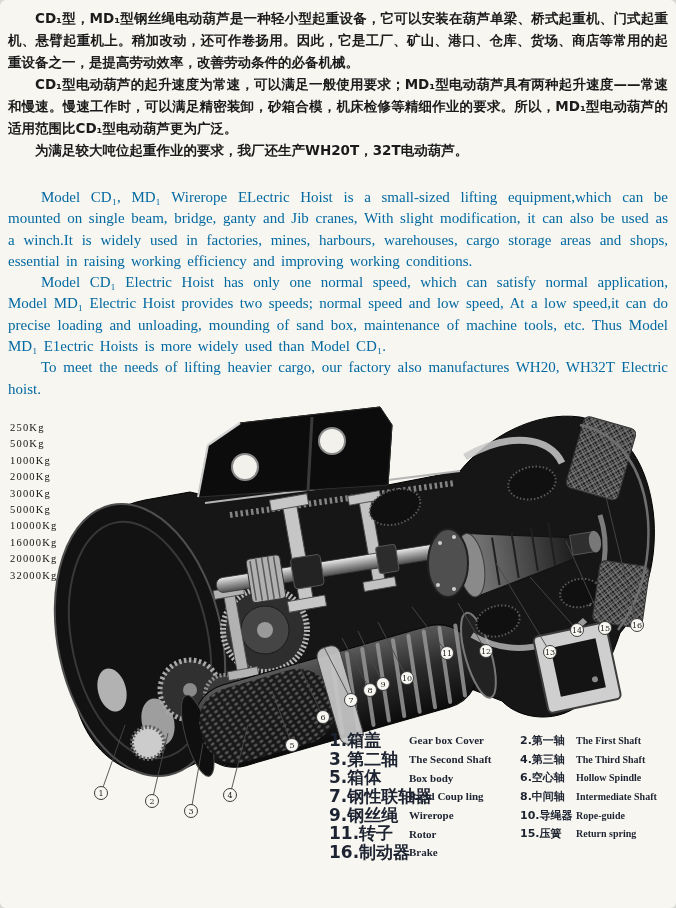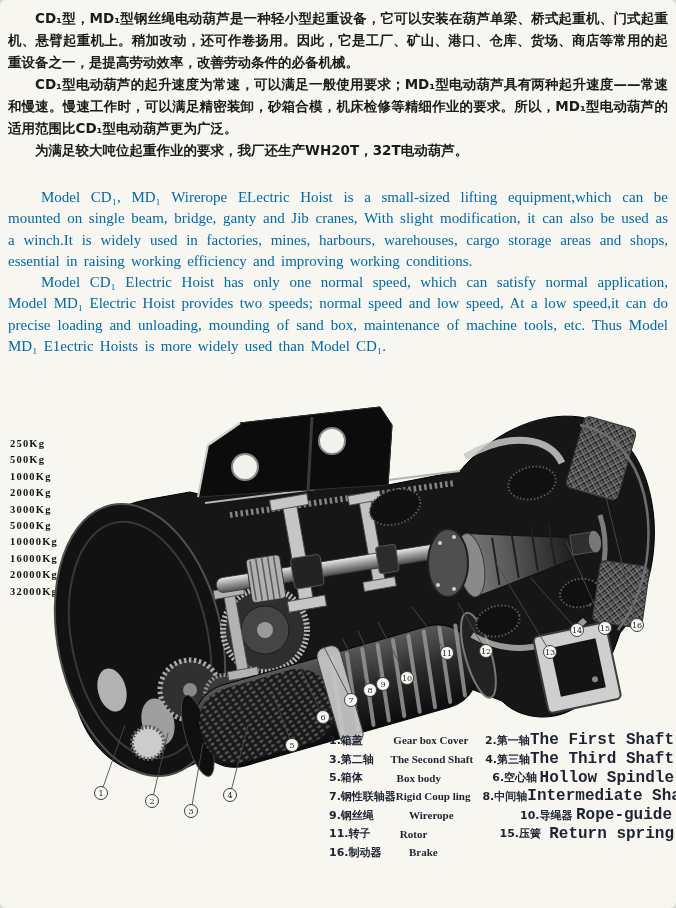--- a/index.html
+++ b/index.html
@@ -19,55 +19,56 @@
   
   .en-block{
     position:absolute;left:8px;top:187px;width:660px;
     font-family:"Liberation Serif","DejaVu Serif",serif;
     font-size:15px;line-height:21.3px;color:#0369a1;
     text-align:justify;word-spacing:2.5px;
   }
   .en-block p{margin:0;text-indent:2.2em;}
   
   .caps{
-    position:absolute;left:10px;top:436px;
+    position:absolute;left:10px;top:420px;
     font-family:"Liberation Serif","DejaVu Serif",serif;
-    font-weight:bold;font-size:10.5px;letter-spacing:1.2px;color:#121212;
+    font-weight:normal;font-size:10.5px;letter-spacing:1.2px;color:#121212;
   }
   .caps div{height:16.4px;line-height:16.4px;}
   
   .diagram{position:absolute;left:40px;top:395px;width:636px;height:440px;}
   .leader{stroke:#4a4a4a;stroke-width:0.9;fill:none;}
   .cbubble{fill:#f8f7f2;stroke:#3d3d3d;stroke-width:1;}
   .cnum{font-family:"DejaVu Serif",serif;font-size:8px;fill:#1e1e1e;text-anchor:middle;}
   
   .legend{
     position:absolute;left:329px;top:731px;width:345px;
     font-weight:bold;color:#1d2330;
   }
   .legend .row{display:flex;height:18.7px;align-items:center;}
-  .legend .c-zh1{width:80px;font-family:"DejaVu Sans","Liberation Sans",sans-serif;font-size:11px;white-space:nowrap;}
+  .legend .c-zh1{width:80px;font-family:"DejaVu Sans","Liberation Sans",sans-serif;font-size:17px;white-space:nowrap;}
   .legend .c-en1{width:99px;font-family:"Liberation Serif","DejaVu Serif",serif;font-size:11px;white-space:nowrap;}
   .legend .c-zh2{width:56px;font-family:"DejaVu Sans","Liberation Sans",sans-serif;font-size:11px;white-space:nowrap;margin-left:12px;}
-  .legend .c-en2{flex:1;font-family:Liberation Mono, monospace;font-size:16px;white-space:nowrap;}
+  .legend .c-en2{flex:1;font-family:Liberation Serif, serif;font-size:10px;white-space:nowrap;}
 </style>
 </head>
 <body>
 
 <div class="page">
 
   <div class="cn-block">
     <p>CD₁型，MD₁型钢丝绳电动葫芦是一种轻小型起重设备，它可以安装在葫芦单梁、桥式起重机、门式起重机、悬臂起重机上。稍加改动，还可作卷扬用。因此，它是工厂、矿山、港口、仓库、货场、商店等常用的起重设备之一，是提高劳动效率，改善劳动条件的必备机械。</p>
     <p>CD₁型电动葫芦的起升速度为常速，可以满足一般使用要求；MD₁型电动葫芦具有两种起升速度——常速和慢速。慢速工作时，可以满足精密装卸，砂箱合模，机床检修等精细作业的要求。所以，MD₁型电动葫芦的适用范围比CD₁型电动葫芦更为广泛。</p>
     <p>为满足较大吨位起重作业的要求，我厂还生产WH20T，32T电动葫芦。</p>
   </div>
 
   <div class="en-block">
     <p>Model CD₁, MD₁ Wirerope ELectric Hoist is a small-sized lifting equipment,which can be mounted on single beam, bridge, ganty and Jib cranes, With slight modification, it can also be used as a winch.It is widely used in factories, mines, harbours, warehouses, cargo storage areas and shops, essential in raising working efficiency and improving working conditions.</p>
     <p>Model CD₁ Electric Hoist has only one normal speed, which can satisfy normal application, Model MD₁ Electric Hoist provides two speeds; normal speed and low speed, At a low speed,it can do precise loading and unloading, mounding of sand box, maintenance of machine tools, etc. Thus Model MD₁ E1ectric Hoists is more widely used than Model CD₁.</p>
+    <p>To meet the needs of lifting heavier cargo, our factory also manufactures WH20, WH32T Electric hoist.</p>
   </div>
 
   <div class="caps">
     <div>250Kg</div>
     <div>500Kg</div>
     <div>1000Kg</div>
     <div>2000Kg</div>
     <div>3000Kg</div>
     <div>5000Kg</div>
     <div>10000Kg</div>

